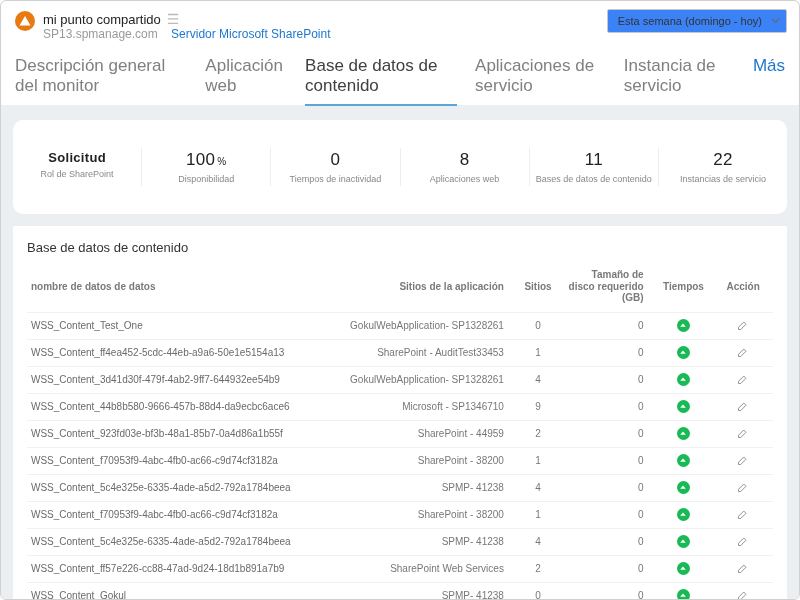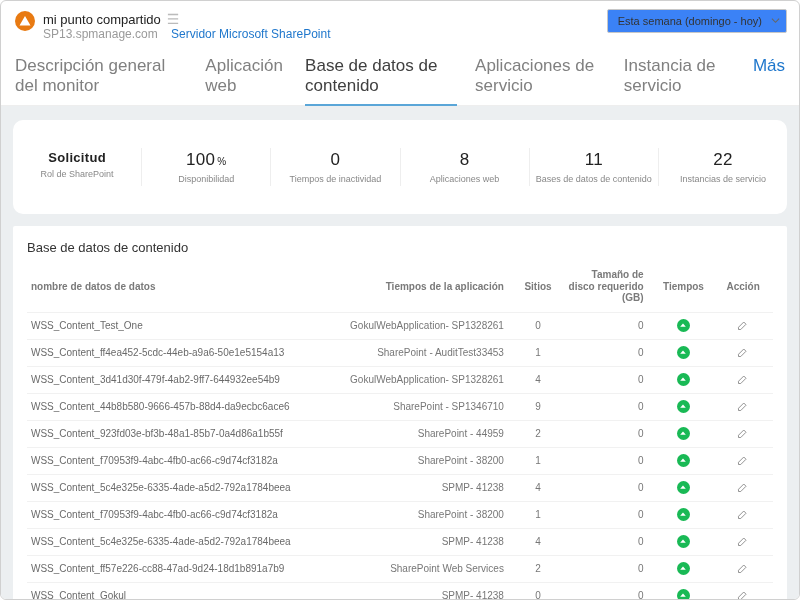--- a/index.html
+++ b/index.html
@@ -123,21 +123,21 @@
         <col class="c-name">
           <col class="c-app">
           <col class="c-sites">
           <col class="c-disk">
           <col class="c-stat">
           <col class="c-act">
       </colgroup>
       <thead>
         <tr>
           <th>nombre de datos de datos</th>
-          <th class="app">Tiempos de la aplicación</th>
+          <th class="app">Sitios de la aplicación</th>
           <th class="num">Sitios</th>
           <th class="disk">Tamaño de disco requerido (GB)</th>
           <th class="num">Tiempos</th>
           <th class="num">Acción</th>
         </tr>
       </thead>
       <tbody>
           <tr>
             <td class="dbname">WSS_Content_Test_One</td>
             <td class="app">GokulWebApplication- SP1328261</td>
@@ -175,21 +175,21 @@
                 <svg viewBox="0 0 10 10">
                   <path d="M5 2l3.5 4H1.5z"></path>
                 </svg>
               </span></td>
             <td class="num"><span class="edit-icon"><svg viewBox="0 0 16 16">
                   <path d="M2 11l7-7 3 3-7 7H2v-3z"></path>
                 </svg></span></td>
           </tr>
           <tr>
             <td class="dbname">WSS_Content_44b8b580-9666-457b-88d4-da9ecbc6ace6</td>
-            <td class="app">SharePoint - SP1346710</td>
+            <td class="app">Microsoft - SP1346710</td>
             <td class="num">9</td>
             <td class="disk">0</td>
             <td class="num"><span class="stat-dot">
                 <svg viewBox="0 0 10 10">
                   <path d="M5 2l3.5 4H1.5z"></path>
                 </svg>
               </span></td>
             <td class="num"><span class="edit-icon"><svg viewBox="0 0 16 16">
                   <path d="M2 11l7-7 3 3-7 7H2v-3z"></path>
                 </svg></span></td>

